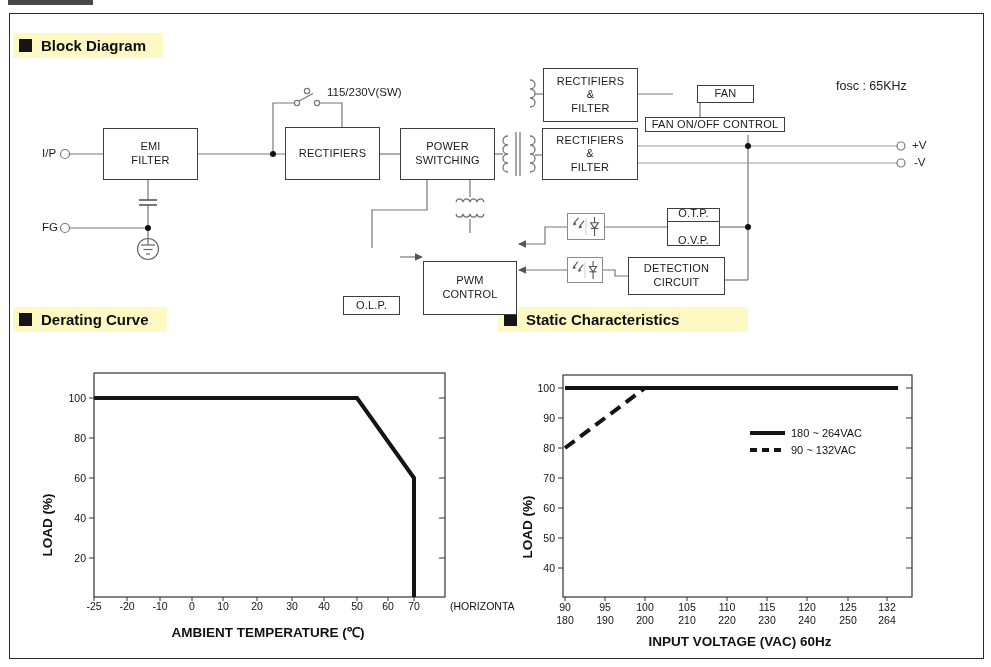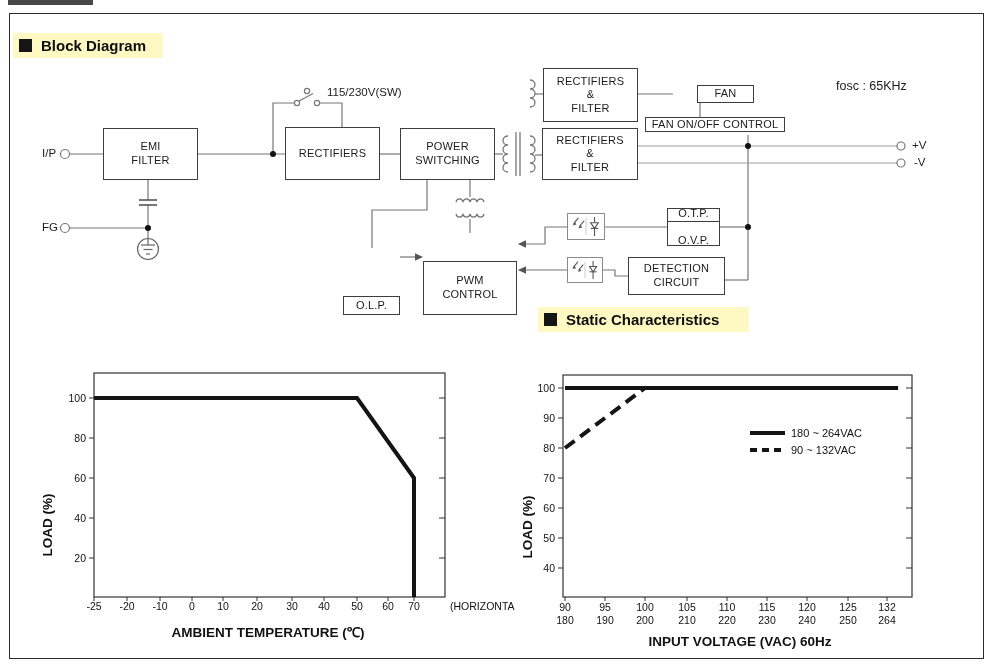--- a/index.html
+++ b/index.html
@@ -29,21 +29,25 @@
 
 <div class="page">
 
   <div class="page-border"></div>
   <div class="top-cut"></div>
 
   <div class="sec-header" style="left:13px;top:33px;width:150px;">
     <span class="sq"></span>
     <span class="sec-title">Block Diagram</span>
   </div>
-  <div class="sec-header" style="left:498px;top:307px;width:211px;margin-left:40px;">
+  <div class="sec-header" style="left:13px;top:307px;width:154px;">
+    <span class="sq"></span>
+    <span class="sec-title">Derating Curve</span>
+  </div>
+  <div class="sec-header" style="left:498px;top:307px;width:250px;">
     <span class="sq"></span>
     <span class="sec-title">Static Characteristics</span>
   </div>
 
   <svg class="layer" width="991" height="360">
     <g stroke="#777" stroke-width="1.2" fill="none">
       <polyline points="70,154 103,154"></polyline>
       <polyline points="198,154 285,154"></polyline>
       <polyline points="273,154 273,103 294,103"></polyline>
       <polyline points="320,103 342,103 342,127"></polyline>

